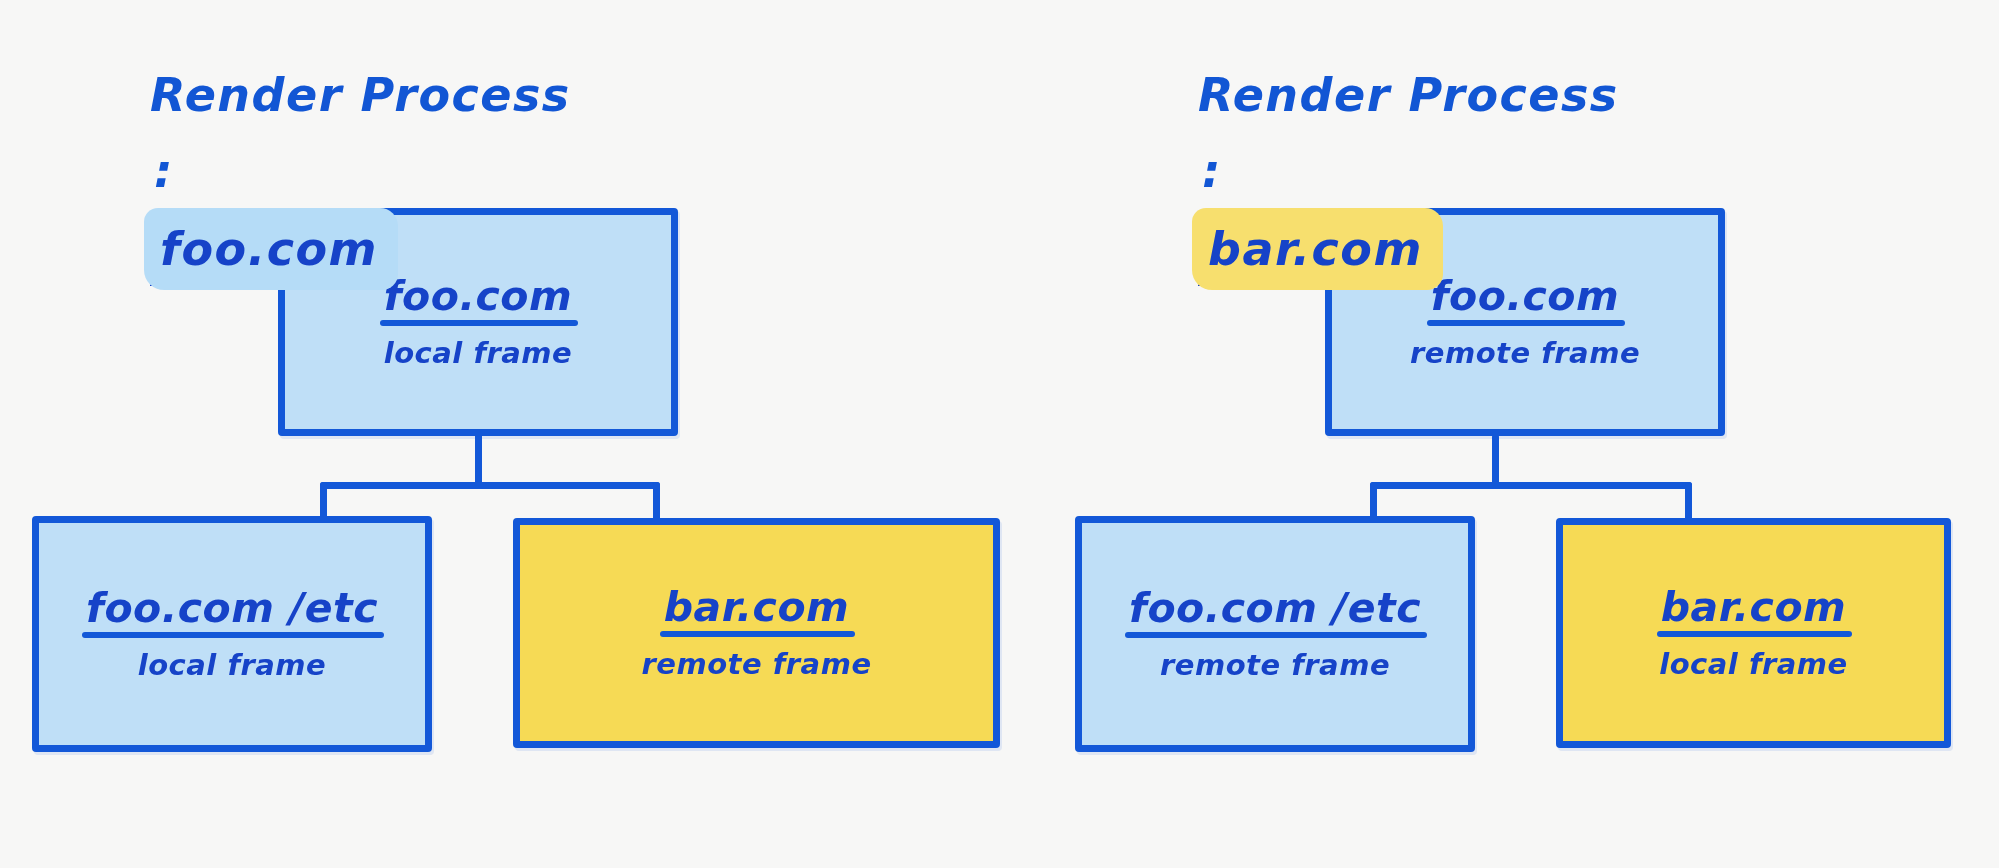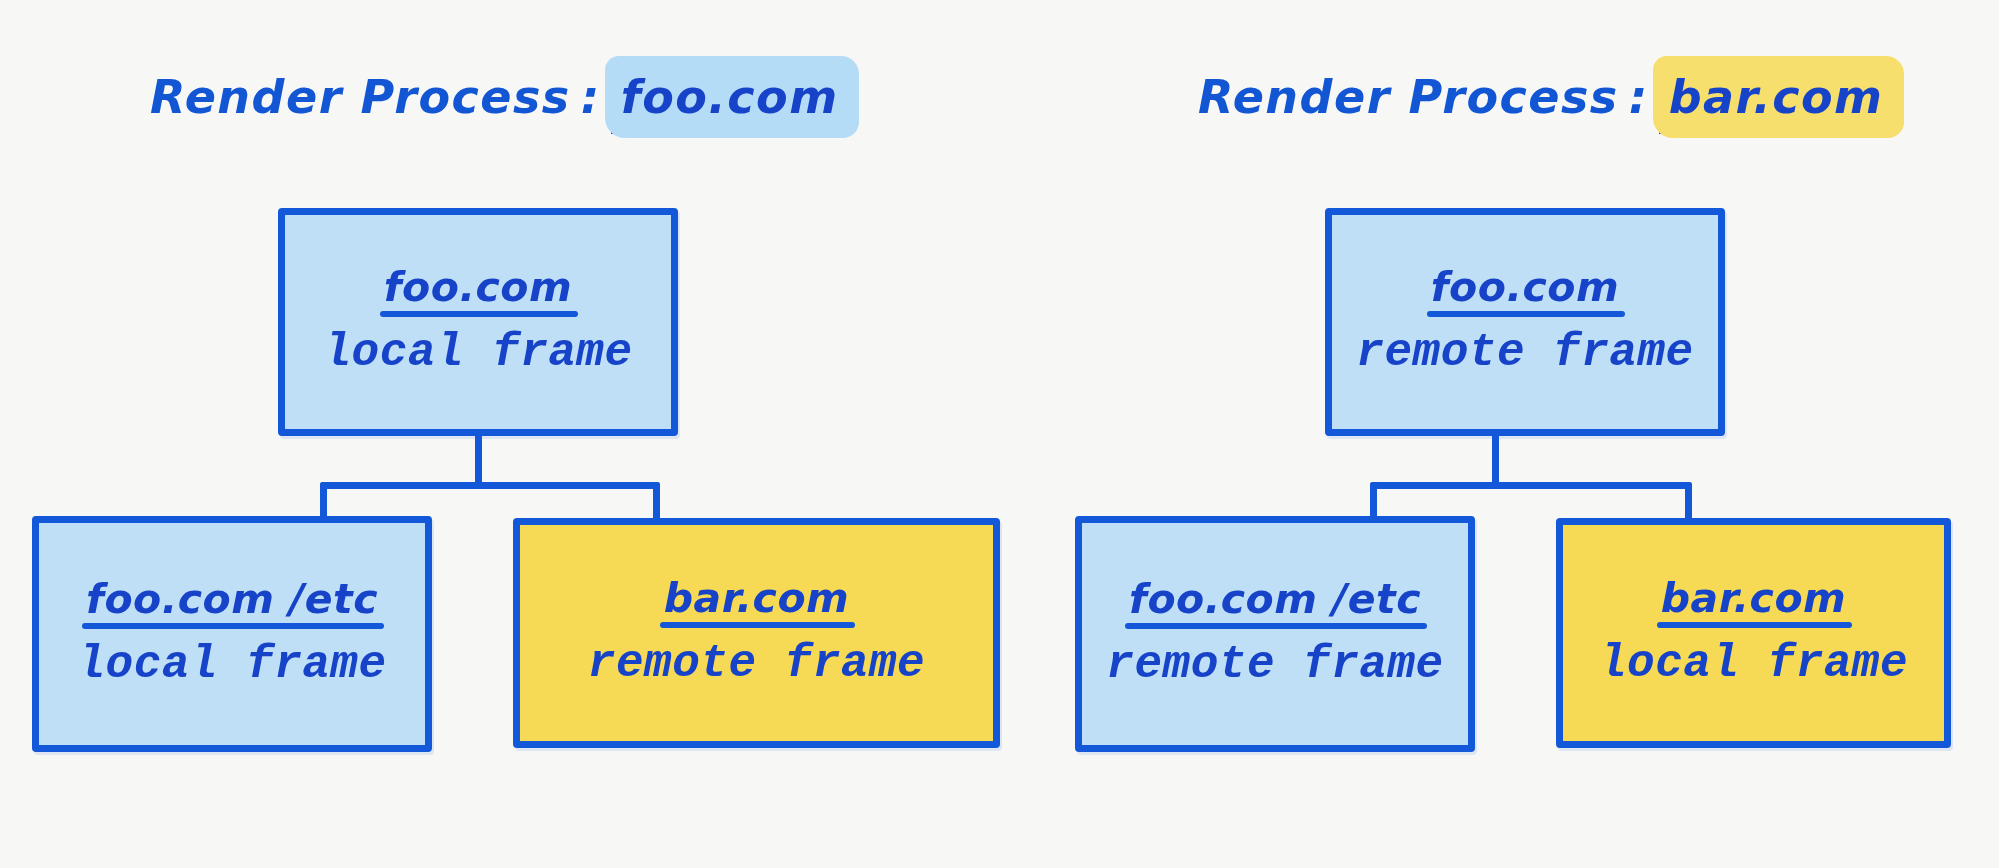--- a/index.html
+++ b/index.html
@@ -23,21 +23,22 @@
     position: absolute;
     white-space: nowrap;
     font-family: "DejaVu Sans", sans-serif;
     font-size: 46px;
     font-weight: 700;
     font-style: italic;
     letter-spacing: 1.5px;
     color: #1256d4;
     display: flex;
     align-items: baseline;
-    gap: 6px;
+    gap: 22px;
+    flex-direction: column;
   }
   .title .t-label { color: #1256d4; }
   .title .t-colon { color: #1256d4; padding: 0 4px; }
   .title .t-domain {
     position: relative;
     padding: 2px 10px 4px 10px;
     color: #1643c8;
     border-bottom: 6px solid #1643c8;
     z-index: 2;
   }
@@ -85,24 +86,23 @@
     content: "";
     position: absolute;
     left: -4px;
     right: -6px;
     bottom: -2px;
     height: 6px;
     background: #1358d8;
     border-radius: 3px;
   }
   .node .kind {
-    font-size: 46px;
+    font-size: 29px;
     line-height: 1.05;
     white-space: nowrap;
-    font-family: Liberation Mono, monospace;
   }
 
   
   .conn {
     position: absolute;
     background: #1358d8;
     border-radius: 3px;
   }
   .conn.v { width: 7px; }
   .conn.h { height: 7px; }

